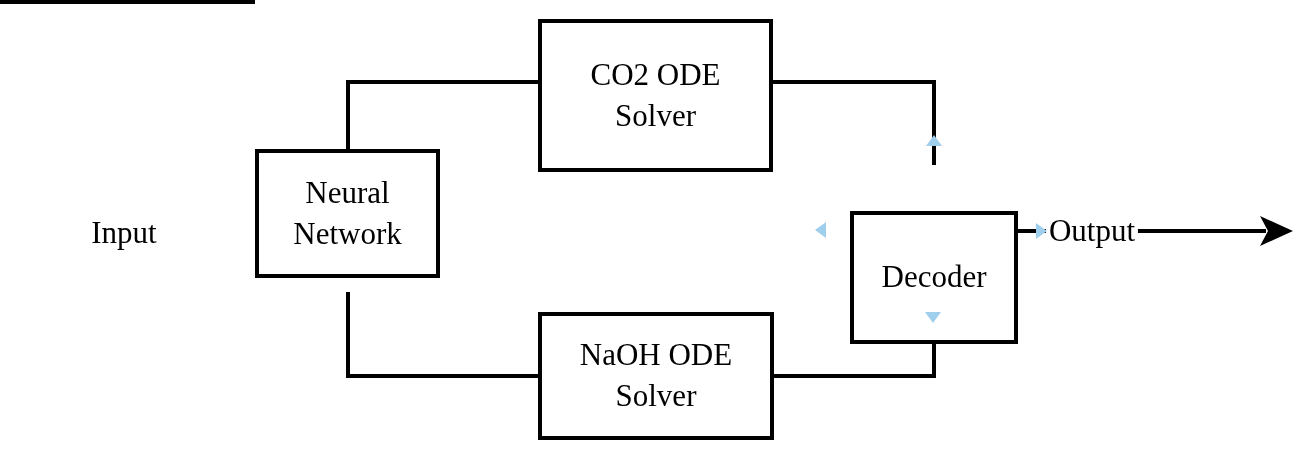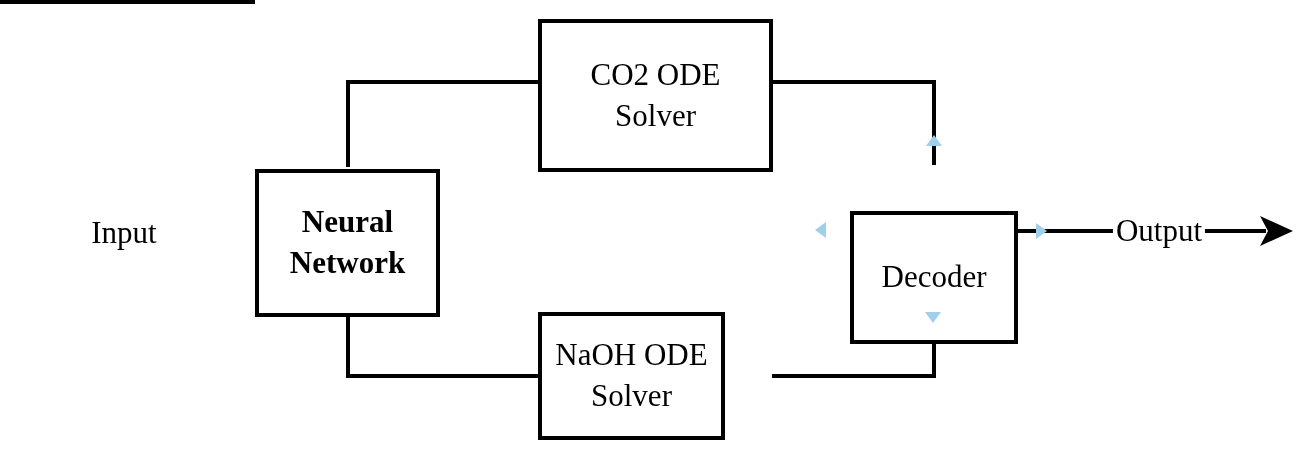--- a/index.html
+++ b/index.html
@@ -75,36 +75,36 @@
   <div class="vline" style="left:346px; top:292px; width:4px; height:86px;"></div>
   <div class="hline" style="left:346px; top:374px; width:192px; height:4px;"></div>
 
   <div class="hline" style="left:771px; top:80px; width:165px; height:4px;"></div>
   <div class="vline" style="left:932px; top:80px; width:4px; height:85px;"></div>
 
   <div class="hline" style="left:772px; top:374px; width:164px; height:4px;"></div>
   <div class="vline" style="left:932px; top:294px; width:4px; height:84px;"></div>
 
   <div class="hline" style="left:1016px; top:229px; width:250px; height:4px;"></div>
-  <span class="edge-label" style="left:1159px; top:231px;">Output</span>
+  <span class="edge-label" style="left:1092px; top:231px;">Output</span>
   <svg class="arrowhead-svg" style="left:1258px; top:216px;" width="36" height="30" viewBox="0 0 36 30">
     <polygon points="2,0 35,15 2,30 10,15" fill="#000000"></polygon>
   </svg>
 
-  <div class="node" style="left:255px; top:169px; width:185px; height:148px;font-weight:bold;">
+  <div class="node" style="left:255px; top:149px; width:185px; height:129px;">
     <span class="node-label">Neural
 Network</span>
   </div>
 
   <div class="node" style="left:538px; top:19px; width:235px; height:153px;">
     <span class="node-label">CO2 ODE
 Solver</span>
   </div>
 
-  <div class="node" style="left:538px; top:312px; width:187px; height:128px;">
+  <div class="node" style="left:538px; top:312px; width:236px; height:128px;">
     <span class="node-label">NaOH ODE
 Solver</span>
   </div>
 
   <div class="node" style="left:850px; top:163px; width:168px; height:133px;margin-top:48px;">
     <span class="node-label">Decoder</span>
   </div>
 
   <div class="dir-arrow dir-up" style="left:926px; top:135px;"></div>
   <div class="dir-arrow dir-left" style="left:815px; top:222px;"></div>

